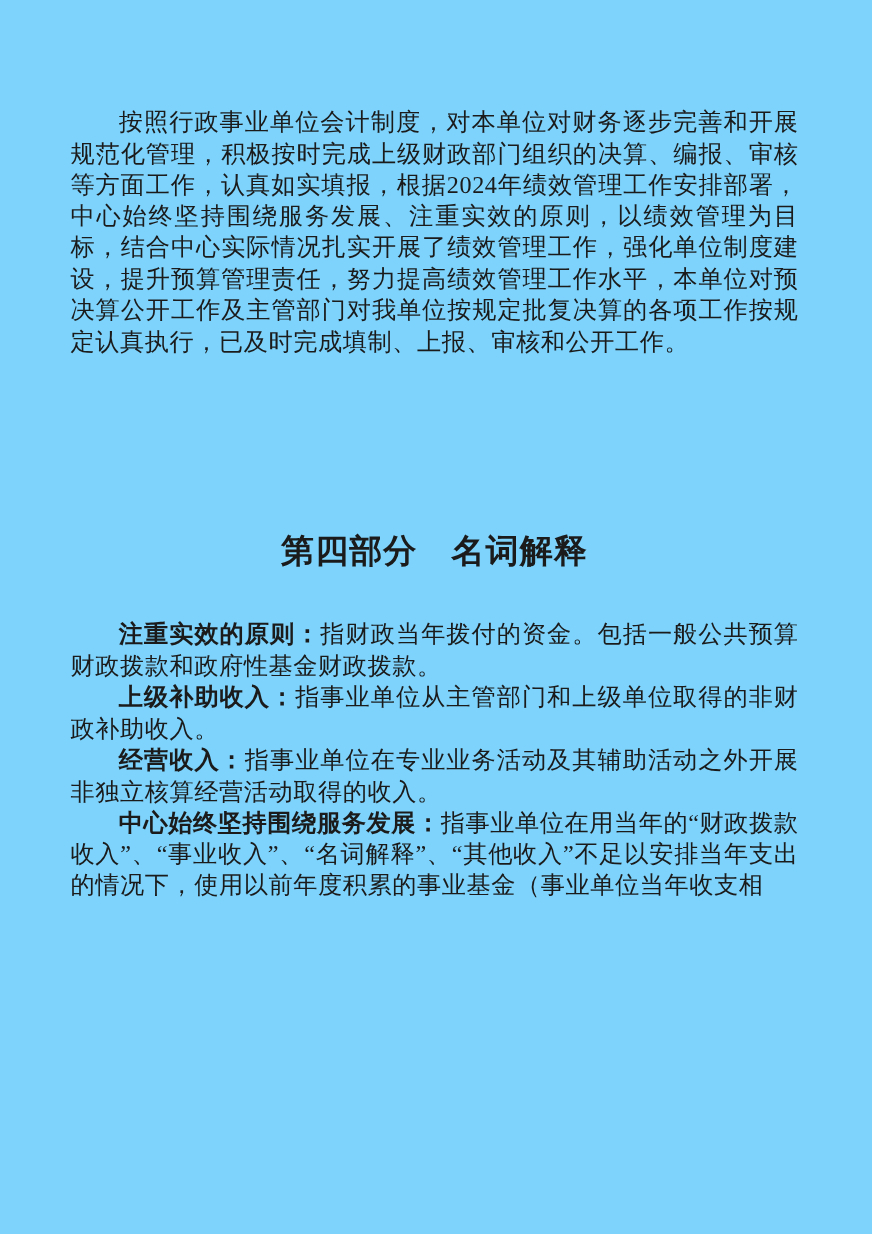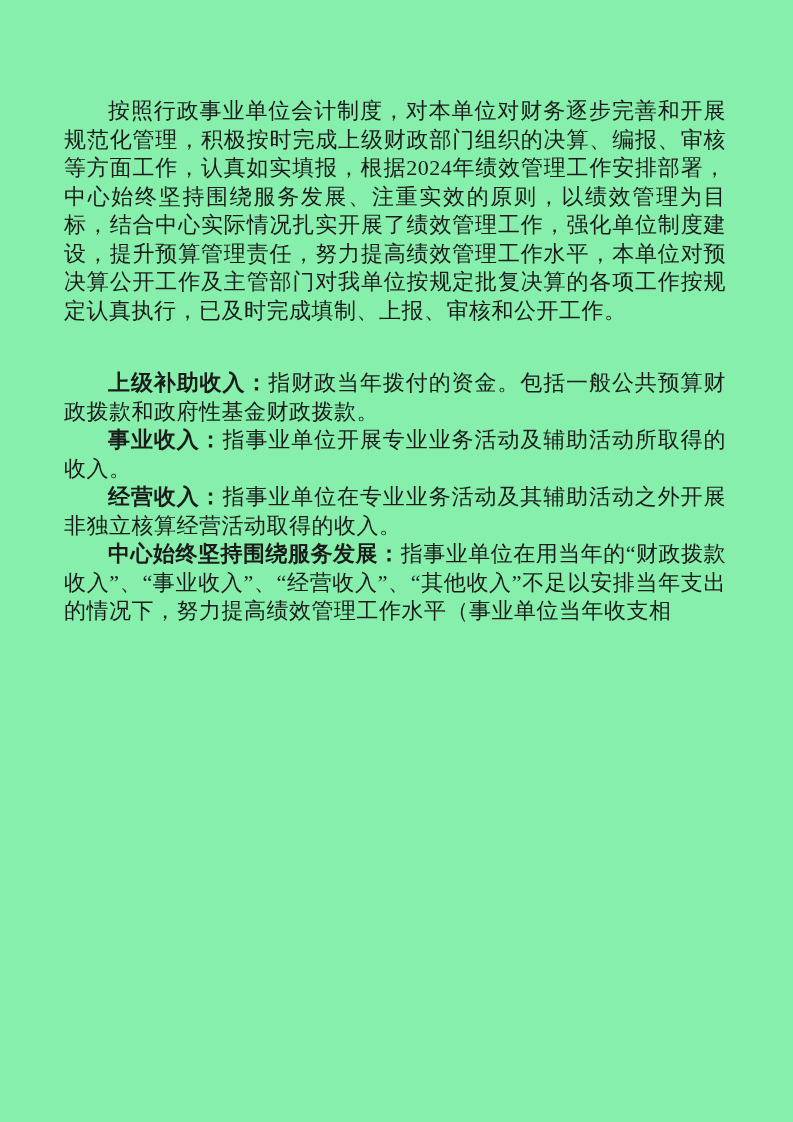--- a/index.html
+++ b/index.html
@@ -5,21 +5,21 @@
   html, body {
     margin: 0;
     padding: 0;
     background: #ffffff;
   }
   .page {
     position: relative;
     width: 793px;
     height: 1122px;
     margin: 0 auto;
-    background: #86efac;
+    background: #7dd3fc;
     overflow: hidden;
     font-family: "Liberation Serif", "DejaVu Serif", serif;
     color: #1b1b1b;
   }
   .content {
     position: absolute;
     left: 64px;
     top: 0;
     width: 662px;
   }
@@ -55,29 +55,30 @@
   }
 </style>
 </head>
 <body>
 
 <div class="page">
   <div class="content">
 
     <p class="intro">按照行政事业单位会计制度，对本单位对财务逐步完善和开展规范化管理，积极按时完成上级财政部门组织的决算、编报、审核等方面工作，认真如实填报，根据2024年绩效管理工作安排部署，中心始终坚持围绕服务发展、注重实效的原则，以绩效管理为目标，结合中心实际情况扎实开展了绩效管理工作，强化单位制度建设，提升预算管理责任，努力提高绩效管理工作水平，本单位对预决算公开工作及主管部门对我单位按规定批复决算的各项工作按规定认真执行，已及时完成填制、上报、审核和公开工作。</p>
 
+    <h1 class="section-title">第四部分　名词解释</h1>
 
     <div class="definitions">
 
-      <p><span class="term">上级补助收入：</span><span>指财政当年拨付的资金。包括一般公共预算财政拨款和政府性基金财政拨款。</span></p>
+      <p><span class="term">注重实效的原则：</span><span>指财政当年拨付的资金。包括一般公共预算财政拨款和政府性基金财政拨款。</span></p>
 
+      <p><span class="term">上级补助收入：</span><span>指事业单位从主管部门和上级单位取得的非财政补助收入。</span></p>
 
-      <p><span class="term">事业收入：</span><span>指事业单位开展专业业务活动及辅助活动所取得的收入。</span></p>
 
       <p><span class="term">经营收入：</span><span>指事业单位在专业业务活动及其辅助活动之外开展非独立核算经营活动取得的收入。</span></p>
 
 
 
-      <p><span class="term">中心始终坚持围绕服务发展：</span><span>指事业单位在用当年的“财政拨款收入”、“事业收入”、“经营收入”、“其他收入”不足以安排当年支出的情况下，努力提高绩效管理工作水平（事业单位当年收支相</span></p>
+      <p><span class="term">中心始终坚持围绕服务发展：</span><span>指事业单位在用当年的“财政拨款收入”、“事业收入”、“名词解释”、“其他收入”不足以安排当年支出的情况下，使用以前年度积累的事业基金（事业单位当年收支相</span></p>
 
     </div>
   </div>
 </div>
 
 </body></html>

